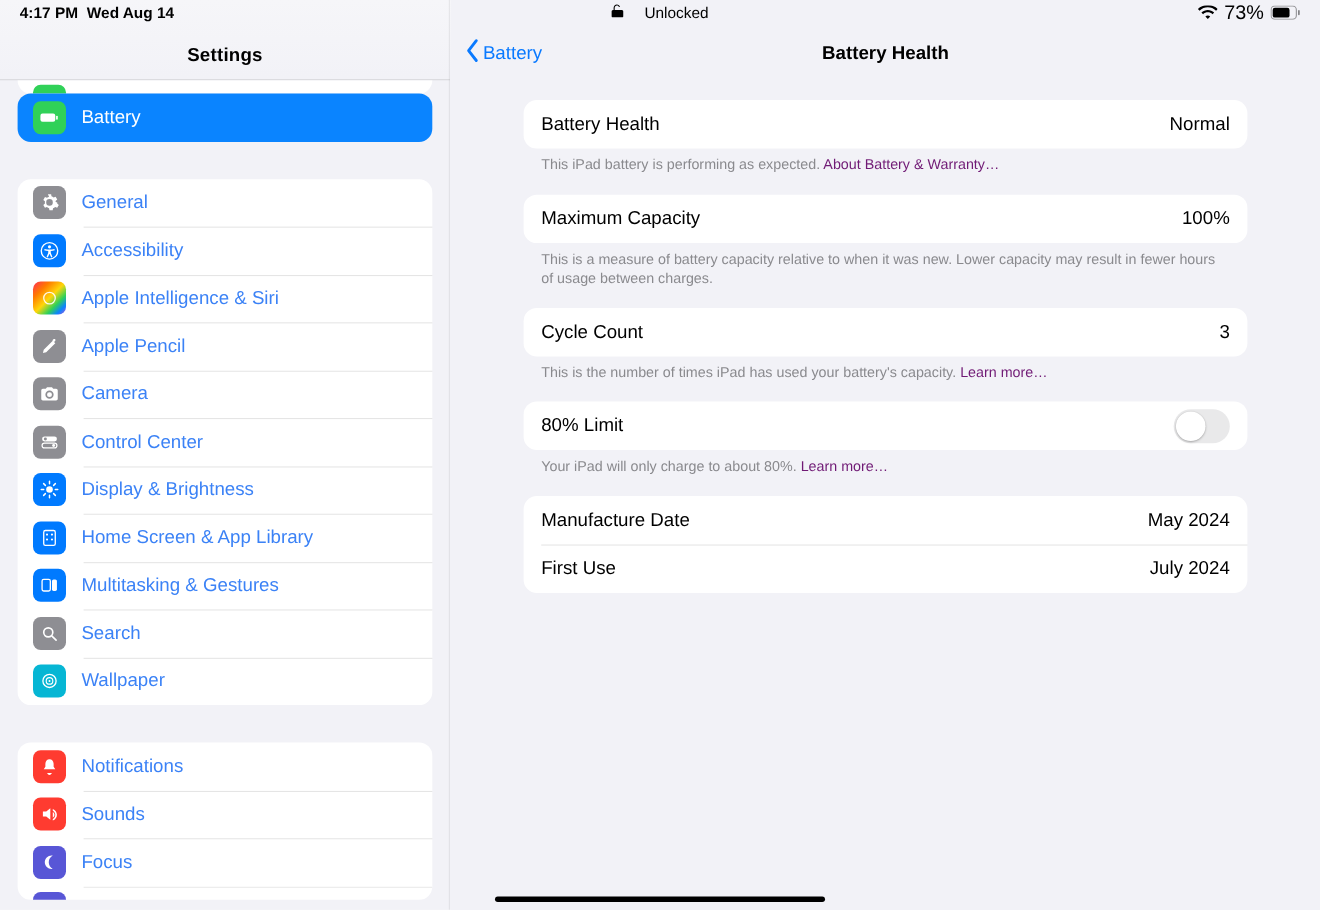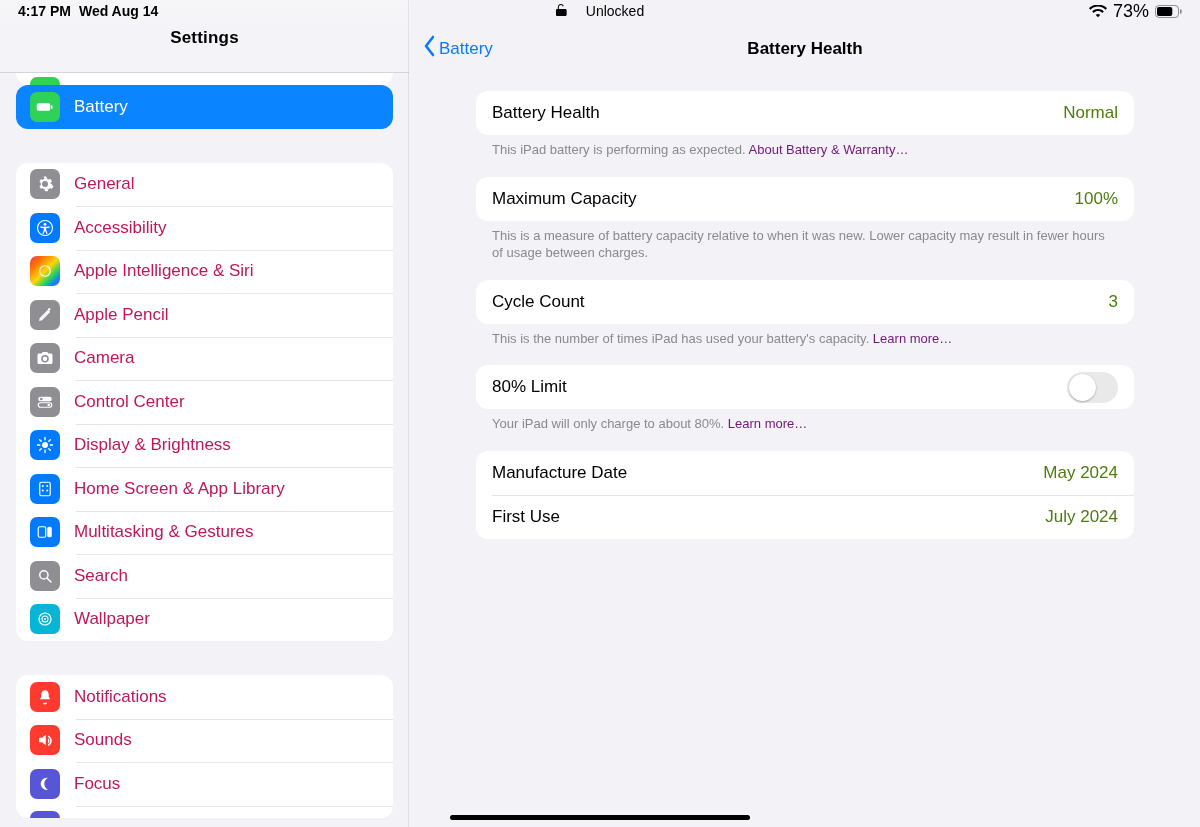--- a/index.html
+++ b/index.html
@@ -35,32 +35,32 @@
     border-right:1px solid rgba(0,0,0,0);
     display:flex; flex-direction:column;
     background:linear-gradient(#f6f6f9,#f2f2f7 70px);
     position:relative;
   }
   .sidebar::after{content:"";position:absolute;right:0;top:0;bottom:0;width:1px;background:rgba(0,0,0,0.07);}
   .sidebar-header {
     height:73px; flex:none;
     display:flex; align-items:flex-end; justify-content:center;
     border-bottom:1px solid rgba(0,0,0,0.12);
-    padding-bottom:24px;
+    padding-bottom:12px;
   }
   .sidebar-title { font-size:17px; font-weight:700; letter-spacing:0.2px; }
 
   .sidebar-scroll { flex:1; overflow:hidden; padding:0 16px 0 16px; }
   .group {
     background:#fff; border-radius:12px; margin-top:34px;
   }
   .row {
     display:flex; align-items:center; gap:14px;
     height:43.5px; padding:0 14px;
-    position:relative; font-size:17px; color:#be185d;
+    position:relative; font-size:17px; color:#3b82f6;
   }
   .row + .row::before {
     content:""; position:absolute; left:60px; right:0; top:0; height:1px;
     background:rgba(0,0,0,0.10);
   }
   .row .label { flex:1; }
   .icon28 {
     width:30px; height:30px; border-radius:7px; flex:none;
     display:flex; align-items:center; justify-content:center;
     color:#fff;
@@ -115,21 +115,21 @@
   .cell-group.first{ margin-top:18px;}
   .cell{
     display:flex; align-items:center; height:44px; padding:0 16px;
     font-size:17px; position:relative;
   }
   .cell + .cell::before{
     content:""; position:absolute; left:16px; right:0; top:0; height:1px;
     background:rgba(0,0,0,0.10);
   }
   .cell .key{ flex:1; color:#000; }
-  .cell .val{ color:#4d7c0f; }
+  .cell .val{ color:#000000; }
   .footer-text{
     color:#8a8a8e; font-size:13px; line-height:1.35;
     padding:6px 16px 0 16px;
   }
   .footer-text a{ color:#701a75; text-decoration:none; }
 
   
   .toggle{
     width:51px;height:31px;border-radius:16px;background:#e9e9ea;position:relative;flex:none;
   }

